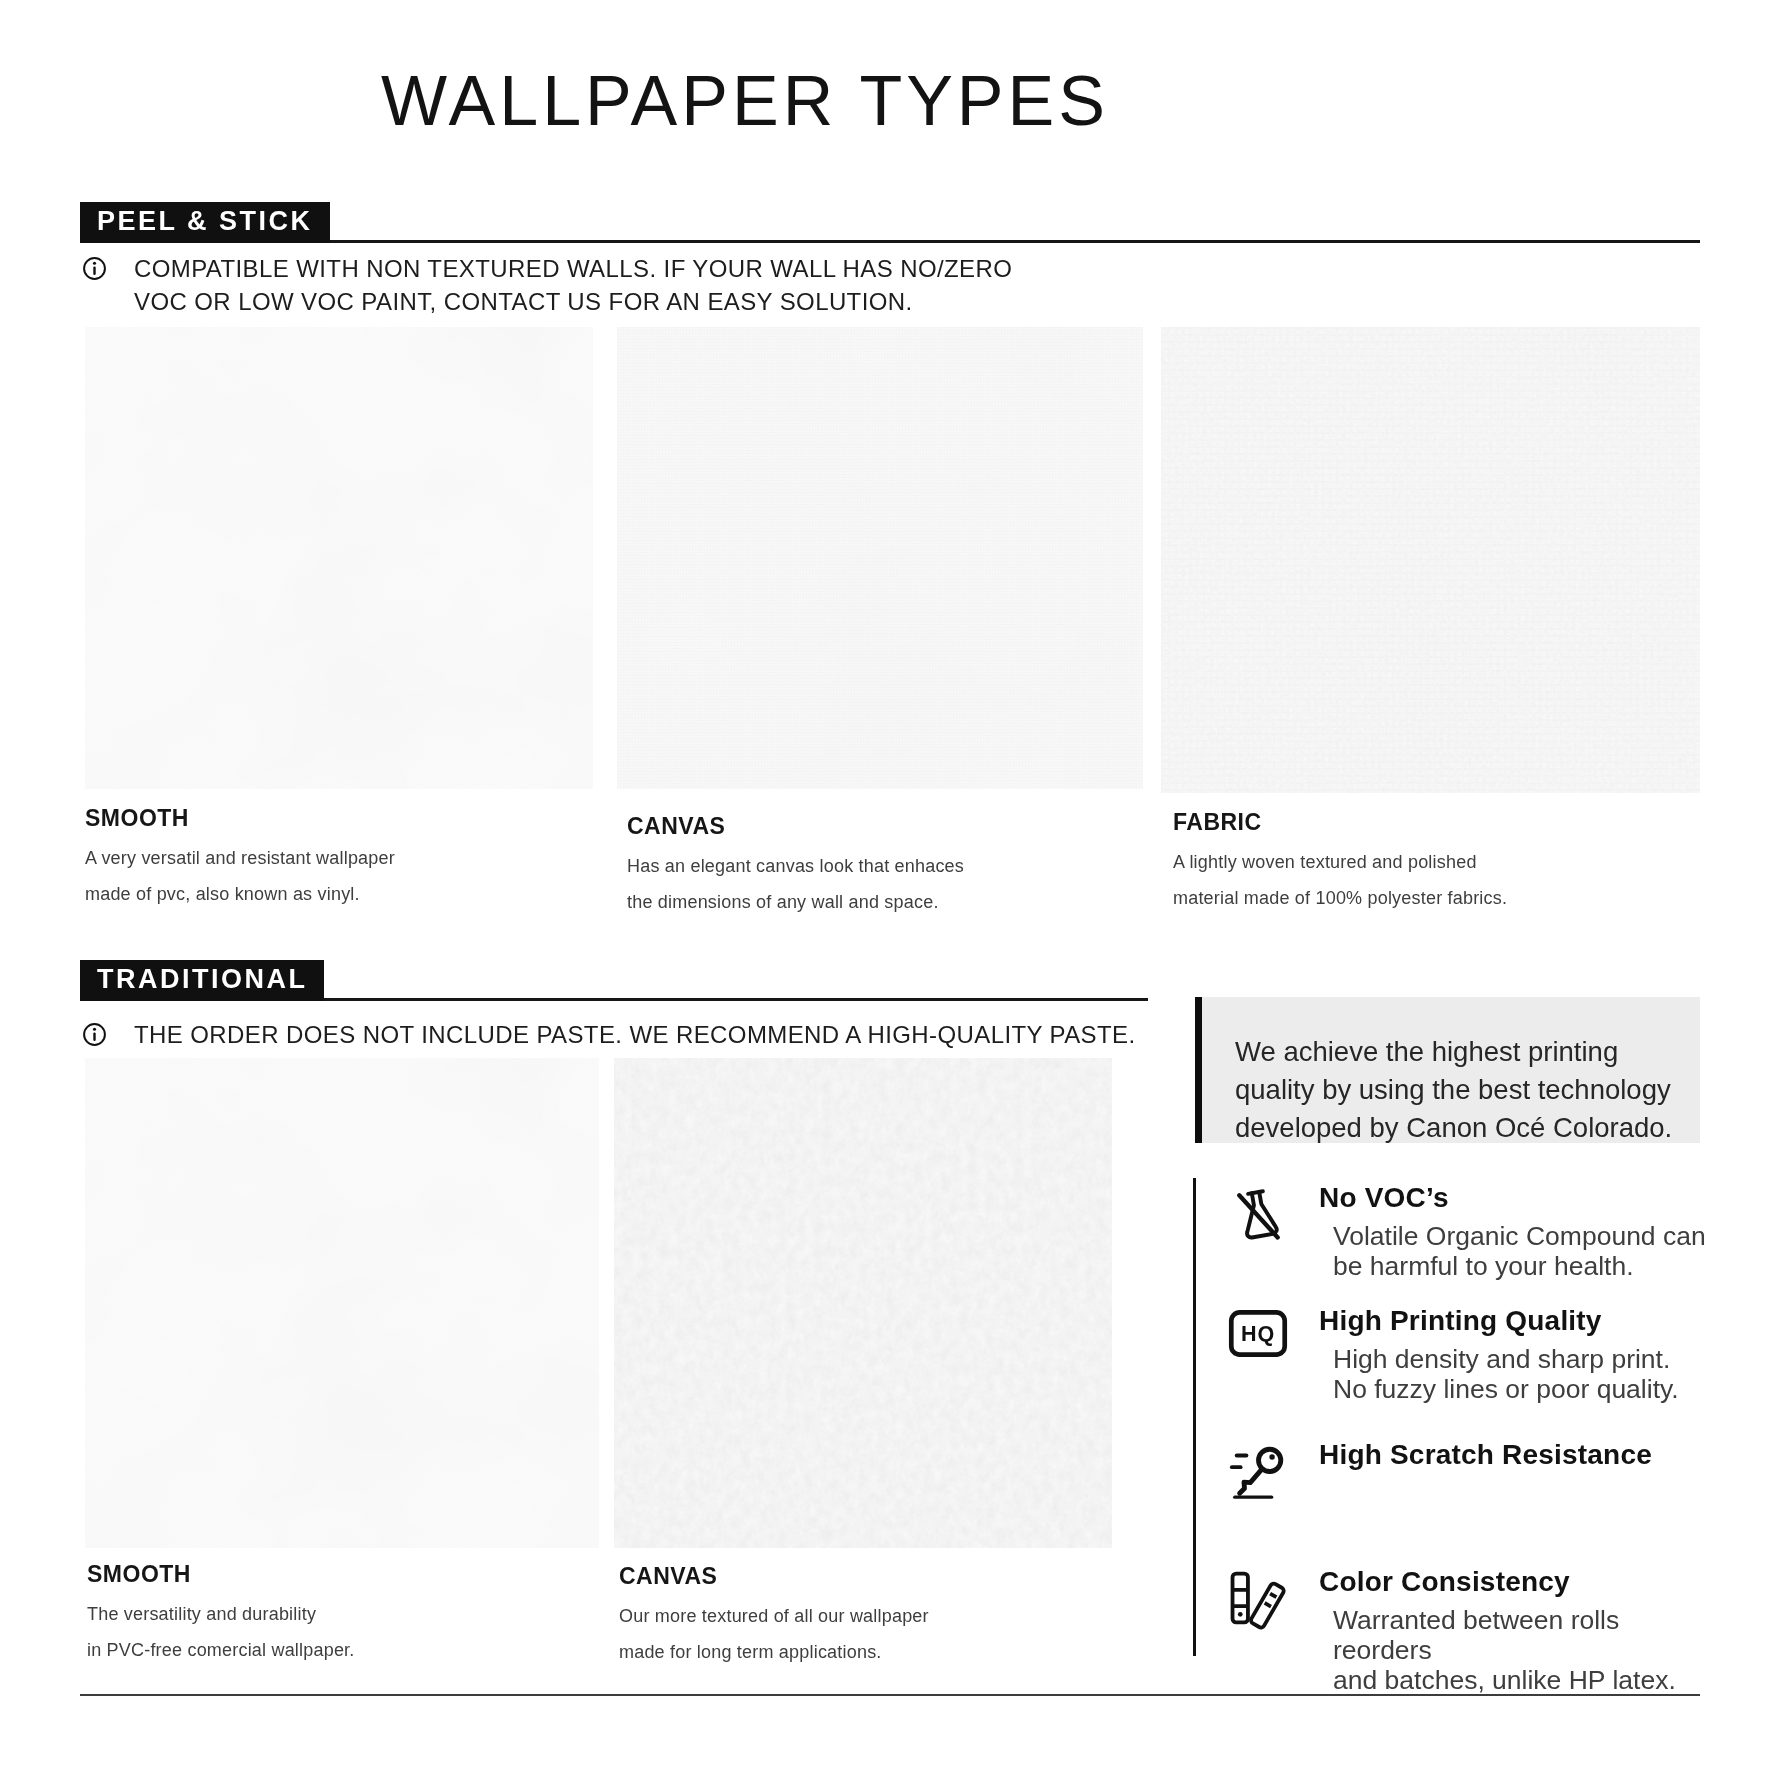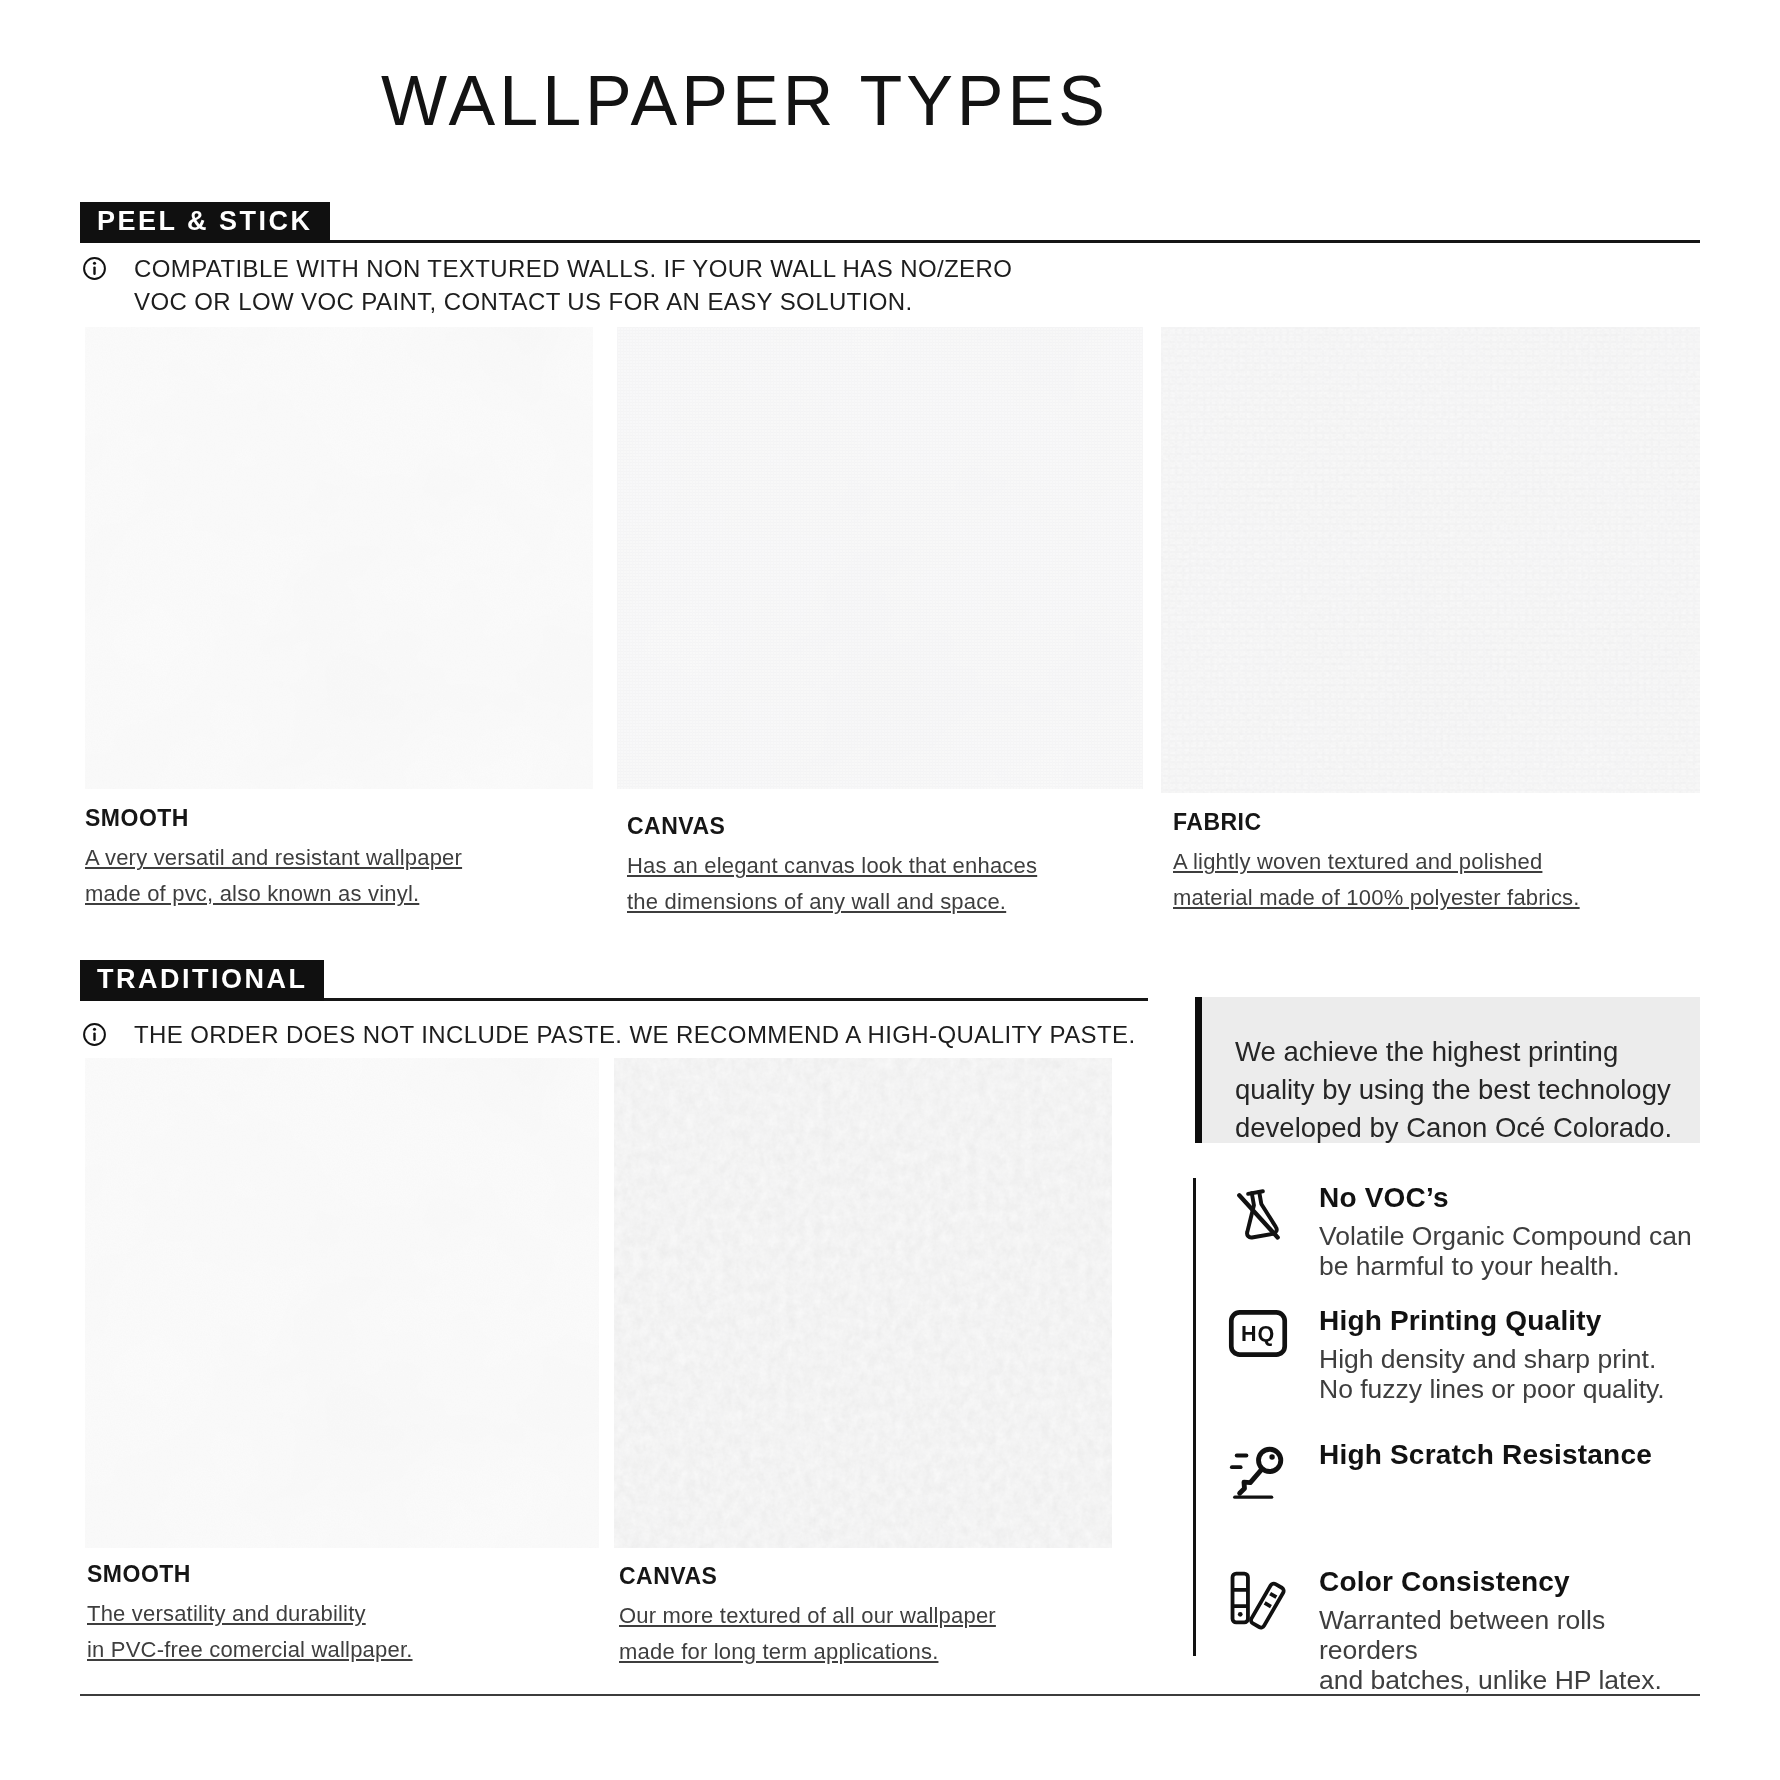--- a/index.html
+++ b/index.html
@@ -18,36 +18,36 @@
 
   .note{display:flex;align-items:flex-start;gap:27px;
     font-size:24px;font-weight:500;letter-spacing:0.4px;line-height:33px;color:#1d1d1d;}
   .note .txt span{display:block;}
   .info-glyph{flex:0 0 25px;margin-top:4px;}
 
   .swatch{overflow:hidden;background:#f3f3f4;}
   .swatch svg{display:block;width:100%;height:100%;}
 
   .col h3{margin:0 0 9px 0;font-size:23px;font-weight:600;letter-spacing:0.5px;color:#161616;line-height:1.1;}
-  .desc{font-size:22px;line-height:36px;letter-spacing:0.2px;color:#3e3e3e;text-decoration:underline;}
+  .desc{font-size:18px;line-height:36px;letter-spacing:0.2px;color:#3e3e3e;}
   .desc span{display:block;}
 
   .qbox{width:505px;height:146px;background:#ececec;border-left:7px solid #0d0d0d;
     box-sizing:border-box;padding:36px 0 0 33px;
     font-size:27.5px;line-height:38px;color:#262626;font-weight:500;}
   .qbox span{display:block;}
 
   .side-rule{width:3px;background:#111111;}
 
   .feature{display:flex;align-items:flex-start;width:480px;}
   .ficon{flex:0 0 64px;width:64px;}
   .ficon svg{overflow:visible;}
   .ftext{margin-left:27px;}
   .ftitle{font-size:28px;font-weight:700;color:#121212;margin:0 0 7px 0;line-height:1.1;letter-spacing:0.2px;}
-  .fdesc{font-size:26.5px;line-height:30px;color:#3e3e3e;}
+  .fdesc{font-size:26.5px;line-height:30px;color:#3e3e3e;margin-left:14px;}
   .fdesc span{display:block;}
 </style>
 </head>
 <body>
 
 <svg width="0" height="0" style="position:absolute" aria-hidden="true">
   <defs>
     <filter id="grainSoft" x="0%" y="0%" width="100%" height="100%">
       <feTurbulence type="fractalNoise" baseFrequency="0.75" numOctaves="2" seed="8"></feTurbulence>
       <feColorMatrix type="saturate" values="0"></feColorMatrix>

